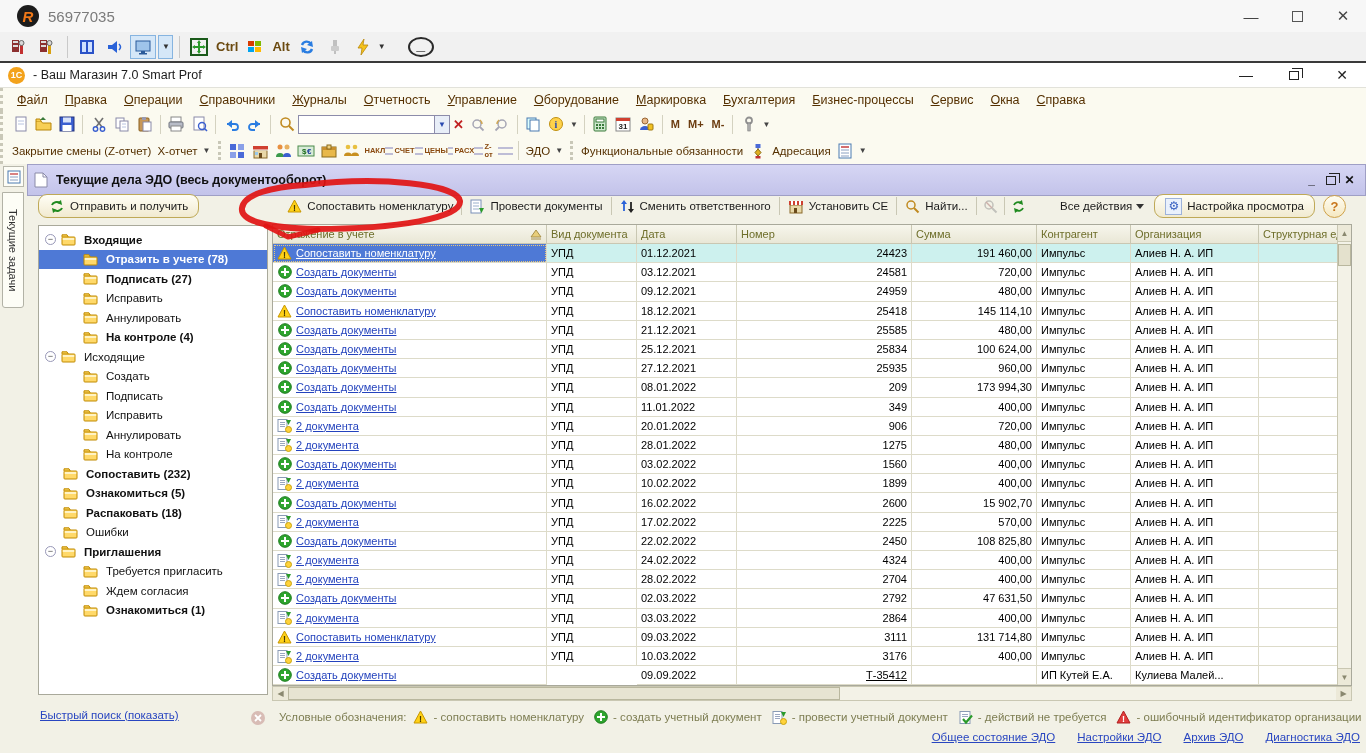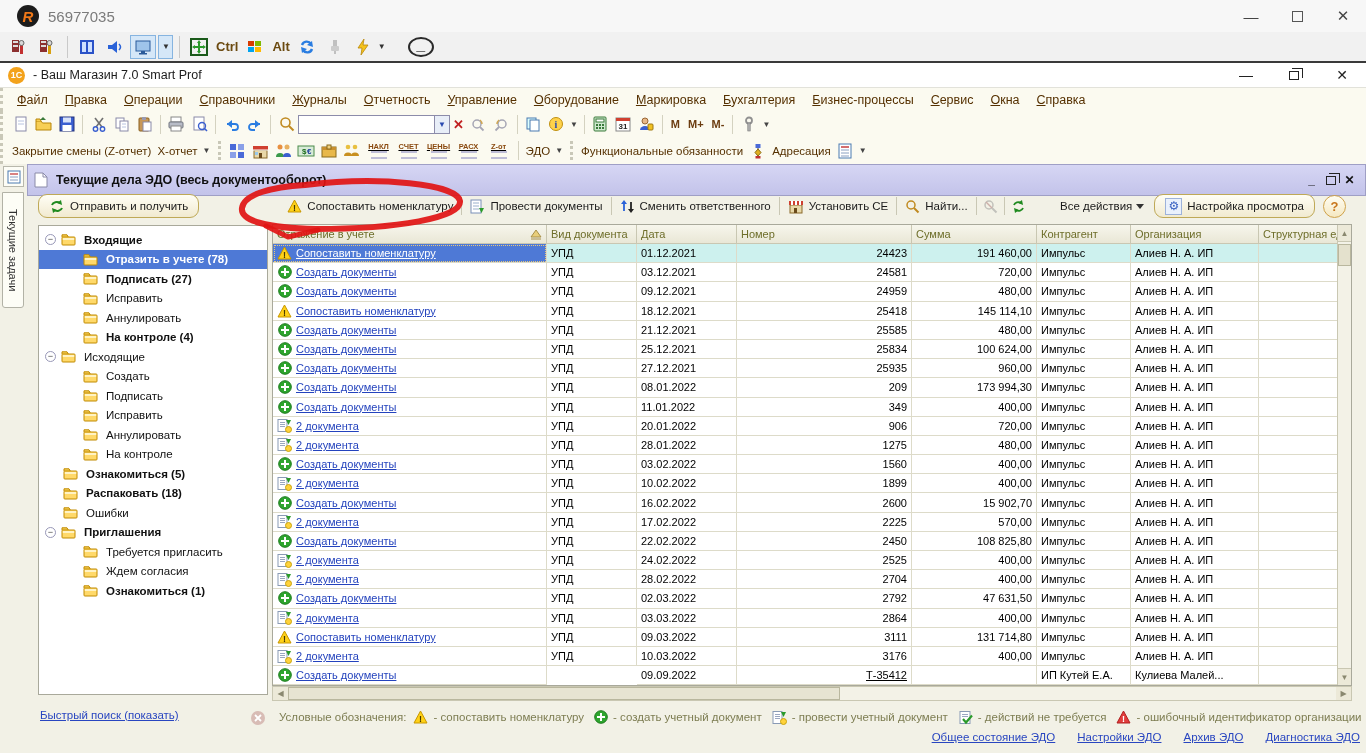--- a/index.html
+++ b/index.html
@@ -56,21 +56,21 @@
   .ic{ width:21px; height:21px; display:flex; align-items:center; justify-content:center; margin:0 1px; }
   .tsep{ width:1px; height:19px; background:#d4d2c0; margin:0 4px; }
   .tgrip{ width:3px; height:19px; border-left:3px dotted #c9c8b8; margin:0 5px; }
   .combo{ width:152px; height:19px; background:#fff; border:1px solid #8c8caa; display:flex; }
   .combo .cfield{ flex:1; }
   .combo .cbtn{ width:15px; background:#e8eef8; border-left:1px solid #8c8caa; color:#2a4ab0;
     font-size:8px; display:flex; align-items:center; justify-content:center; }
   .xbtn{ color:#c02020; font-weight:bold; font-size:13px; padding:0 3px; }
   .mbtn{ font-size:11px; font-weight:bold; color:#6b3c10; padding:0 4px; }
   .t2lbl{ font-size:11.5px; color:#553000; padding:0 3px; white-space:nowrap; }
-  .badge{ display:flex; flex-direction:column; align-items:center; width:28px; margin:0 1px;text-decoration:underline; }
+  .badge{ display:flex; flex-direction:row; align-items:center; width:28px; margin:0 1px; }
   .badge .btx{ font-size:7.5px; font-weight:bold; color:#8a4a10; line-height:8px; }
   .badge .bln{ width:16px; height:8px; border-bottom:2px solid #b0aed0; border-top:2px double #b0aed0; opacity:.8; }
   .dd{ font-size:8px; color:#444; margin:0 2px; }
 
   
   #mdi{ position:absolute; left:0; top:101px; width:1366px; height:589px; background:#f2f1e6; }
   #mdi-corner-ic{ position:absolute; left:3px; top:2px; width:21px; height:21px; border:1px solid #b8b8ac;
     background:#fdfdf6; display:flex; align-items:center; justify-content:center; }
   #mdi-titlebar{ position:absolute; left:27px; top:0px; width:1339px; height:32px;
     background:linear-gradient(#d6d6f4,#c3c3ea); border:1px solid #9f9fc5; display:flex; align-items:center; }
@@ -814,20 +814,32 @@
           <div class="tree-row bold">
             <span class="findent" style="width: 6px;"></span>
             <span class="findent" style="width: 18px;"></span>
             <span style="margin-right: 4px; flex: 0 0 auto;">
               <svg width="15" height="13">
                 <path d="M1 4 v-2.2 h5 l1.3 2.2" fill="#f7cf56" stroke="#c08a00"></path>
                 <rect x="1" y="4" width="13" height="8" rx="0.8" fill="#ffd96a" stroke="#c08a00"></rect>
                 <rect x="1.8" y="5" width="11.4" height="2" fill="#fff3c4"></rect>
               </svg>
             </span>
+            <span class="lbl">Сопоставить (232)</span>
+          </div>
+          <div class="tree-row bold">
+            <span class="findent" style="width: 6px;"></span>
+            <span class="findent" style="width: 18px;"></span>
+            <span style="margin-right: 4px; flex: 0 0 auto;">
+              <svg width="15" height="13">
+                <path d="M1 4 v-2.2 h5 l1.3 2.2" fill="#f7cf56" stroke="#c08a00"></path>
+                <rect x="1" y="4" width="13" height="8" rx="0.8" fill="#ffd96a" stroke="#c08a00"></rect>
+                <rect x="1.8" y="5" width="11.4" height="2" fill="#fff3c4"></rect>
+              </svg>
+            </span>
             <span class="lbl">Ознакомиться (5)</span>
           </div>
           <div class="tree-row bold">
             <span class="findent" style="width: 6px;"></span>
             <span class="findent" style="width: 18px;"></span>
             <span style="margin-right: 4px; flex: 0 0 auto;">
               <svg width="15" height="13">
                 <path d="M1 4 v-2.2 h5 l1.3 2.2" fill="#f7cf56" stroke="#c08a00"></path>
                 <rect x="1" y="4" width="13" height="8" rx="0.8" fill="#ffd96a" stroke="#c08a00"></rect>
                 <rect x="1.8" y="5" width="11.4" height="2" fill="#fff3c4"></rect>
@@ -1253,21 +1265,21 @@
                     <line x1="3" y1="6.5" x2="8" y2="6.5" stroke="#9aa7c0"></line>
                     <line x1="3" y1="8.5" x2="8" y2="8.5" stroke="#9aa7c0"></line>
                     <polygon points="9,2 14,2 11.5,7" fill="#2a9a2a"></polygon>
                     <circle cx="11.5" cy="11.5" r="3" fill="#ffd23b" stroke="#c9a40e"></circle>
                   </svg>
                 </span>
                 <a href="#">2 документа</a>
               </div>
               <div class="td" style="width: 90px;">УПД</div>
               <div class="td" style="width: 100px;">24.02.2022</div>
-              <div class="td num" style="width: 175px;">2525</div>
+              <div class="td num" style="width: 175px;">4324</div>
               <div class="td num" style="width: 125px;">400,00</div>
               <div class="td" style="width: 94px;">Импульс</div>
               <div class="td" style="width: 128px;">Алиев Н. А. ИП</div>
               <div class="td" style="width: 80px;"></div>
             </div>
             <div class="tr">
               <div class="td" style="width: 274px;">
                 <span class="rowico">
                   <svg width="15" height="15">
                     <rect x="1" y="1.5" width="9" height="12" fill="#fff" stroke="#8a9bb5"></rect>

